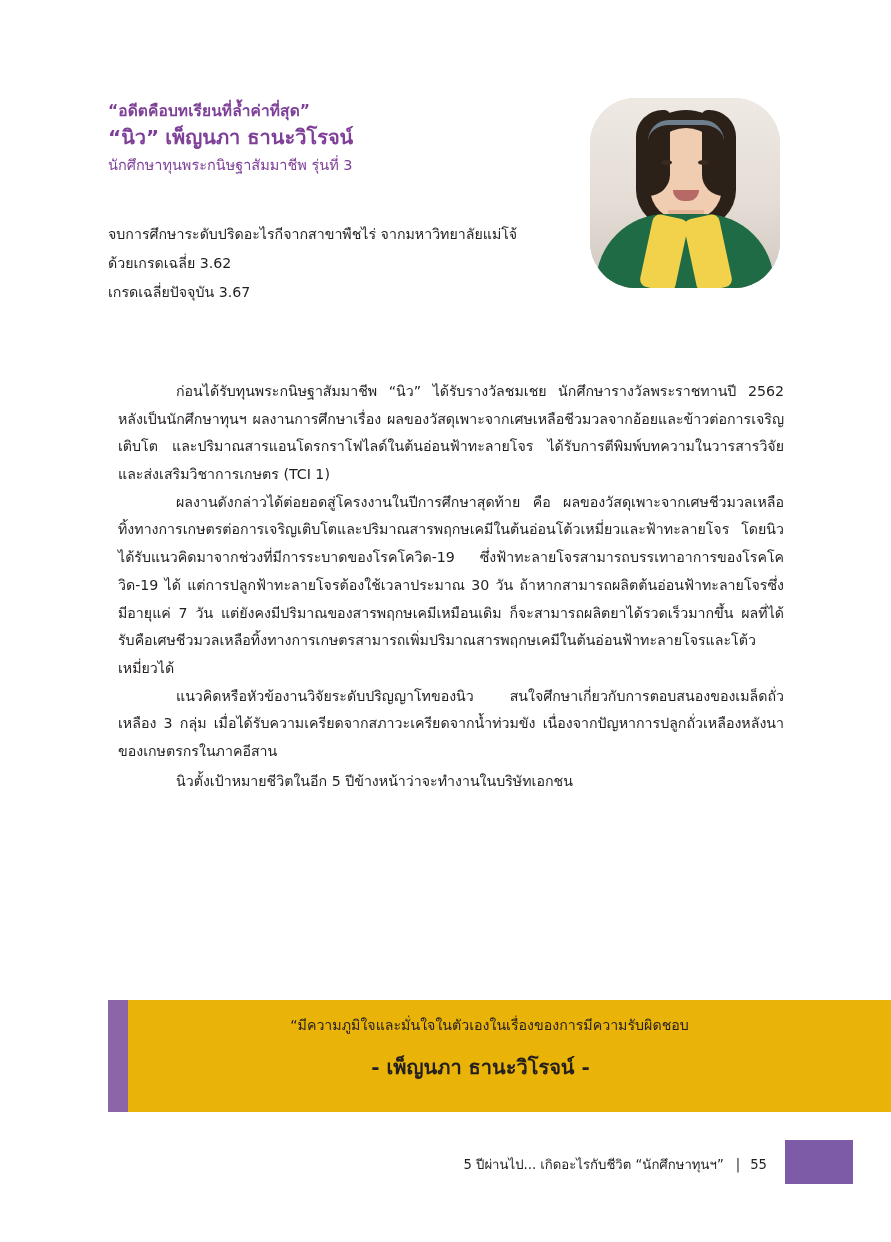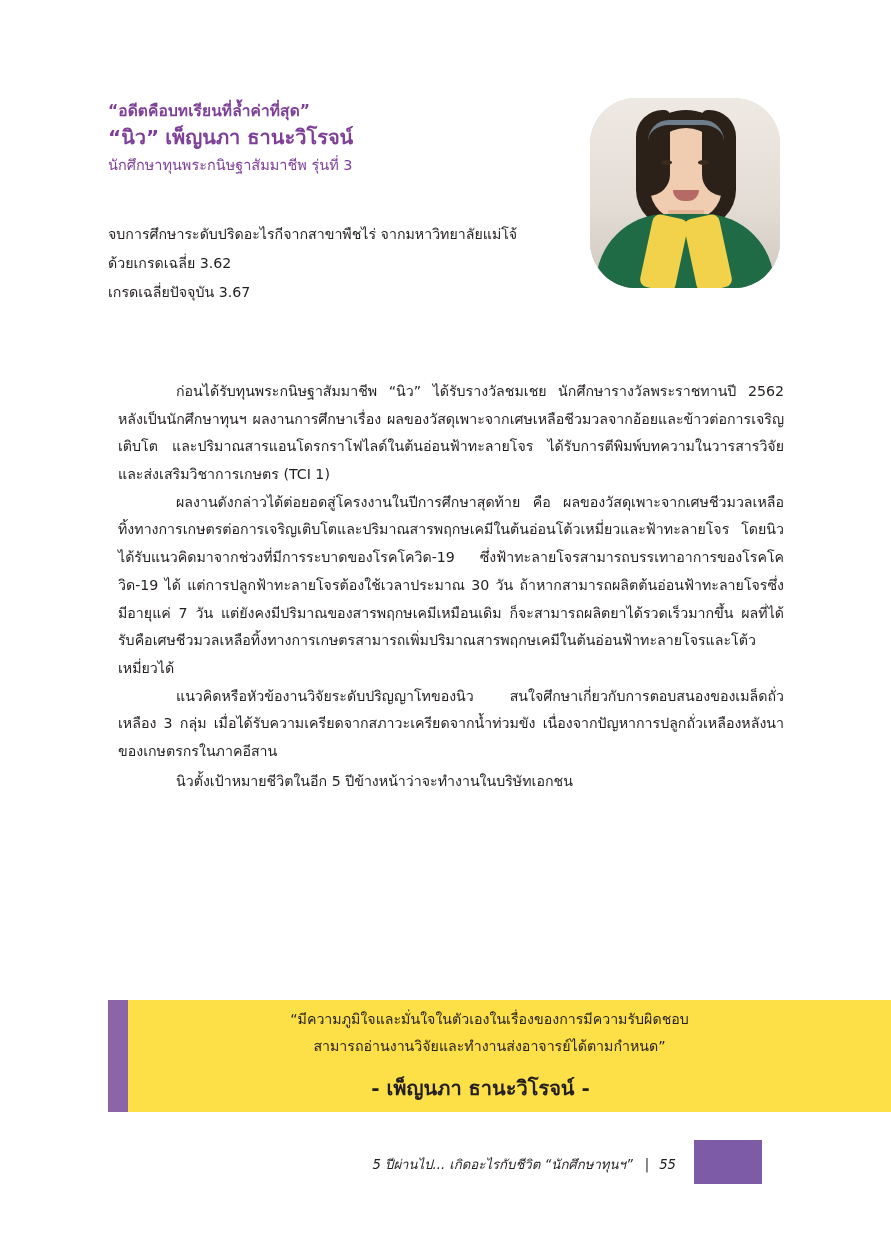--- a/index.html
+++ b/index.html
@@ -221,46 +221,45 @@
     width: 20px;
     height: 112px;
     background: #8b65a8;
   }
   .quote-box {
     position: absolute;
     left: 20px;
     top: 0;
     right: 0;
     height: 112px;
-    background: #fde047;
+    background: #eab308;
     box-sizing: border-box;
-    padding: 6px 40px 0 0;
+    padding: 12px 40px 0 0;
     text-align: center;
   }
   .quote-line {
     font-size: 14.2px;
     color: #231f20;
     line-height: 1.9;
   }
   .quote-attr {
     margin-top: 12px;
     font-size: 20px;
     font-weight: bold;
     color: #231f20;
     padding-right: 18px;
   }
 
   
   .footer {
     position: absolute;
     left: 0;
     top: 1152px;
-    width: 762px;
+    width: 853px;
     height: 40px;
-    font-style: italic;
   }
   .footer-text {
     position: absolute;
     right: 86px;
     top: 2px;
     font-size: 13.2px;
     color: #231f20;
     white-space: nowrap;
   }
   .footer-sep {
@@ -316,21 +315,20 @@
     <p>ก่อนได้รับทุนพระกนิษฐาสัมมาชีพ “นิว” ได้รับรางวัลชมเชย นักศึกษารางวัลพระราชทานปี 2562 หลังเป็นนักศึกษาทุนฯ ผลงานการศึกษาเรื่อง ผลของวัสดุเพาะจากเศษเหลือชีวมวลจากอ้อยและข้าวต่อการเจริญเติบโต และปริมาณสารแอนโดรกราโฟไลด์ในต้นอ่อนฟ้าทะลายโจร ได้รับการตีพิมพ์บทความในวารสารวิจัยและส่งเสริมวิชาการเกษตร (TCI 1)</p>
     <p>ผลงานดังกล่าวได้ต่อยอดสู่โครงงานในปีการศึกษาสุดท้าย คือ ผลของวัสดุเพาะจากเศษชีวมวลเหลือทิ้งทางการเกษตรต่อการเจริญเติบโตและปริมาณสารพฤกษเคมีในต้นอ่อนโต้วเหมี่ยวและฟ้าทะลายโจร โดยนิว ได้รับแนวคิดมาจากช่วงที่มีการระบาดของโรคโควิด-19 ซึ่งฟ้าทะลายโจรสามารถบรรเทาอาการของโรคโควิด-19 ได้ แต่การปลูกฟ้าทะลายโจรต้องใช้เวลาประมาณ 30 วัน ถ้าหากสามารถผลิตต้นอ่อนฟ้าทะลายโจรซึ่งมีอายุแค่ 7 วัน แต่ยังคงมีปริมาณของสารพฤกษเคมีเหมือนเดิม ก็จะสามารถผลิตยาได้รวดเร็วมากขึ้น ผลที่ได้รับคือเศษชีวมวลเหลือทิ้งทางการเกษตรสามารถเพิ่มปริมาณสารพฤกษเคมีในต้นอ่อนฟ้าทะลายโจรและโต้วเหมี่ยวได้</p>
     <p>แนวคิดหรือหัวข้องานวิจัยระดับปริญญาโทของนิว สนใจศึกษาเกี่ยวกับการตอบสนองของเมล็ดถั่วเหลือง 3 กลุ่ม เมื่อได้รับความเครียดจากสภาวะเครียดจากน้ำท่วมขัง เนื่องจากปัญหาการปลูกถั่วเหลืองหลังนาของเกษตรกรในภาคอีสาน</p>
     <p class="last-line">นิวตั้งเป้าหมายชีวิตในอีก 5 ปีข้างหน้าว่าจะทำงานในบริษัทเอกชน</p>
   </div>
 
   <div class="quote-wrap">
     <div class="quote-bar"></div>
     <div class="quote-box">
       <div class="quote-line">“มีความภูมิใจและมั่นใจในตัวเองในเรื่องของการมีความรับผิดชอบ</div>
-      <div class="quote-line">สามารถอ่านงานวิจัยและทำงานส่งอาจารย์ได้ตามกำหนด”</div>
       <div class="quote-attr">- เพ็ญนภา ธานะวิโรจน์ -</div>
     </div>
   </div>
 
   <div class="footer">
     <div class="footer-text">
       <span>5 ปีผ่านไป... เกิดอะไรกับชีวิต “นักศึกษาทุนฯ”</span><span class="footer-sep">|</span><span>55</span>
     </div>
     <div class="footer-tab"></div>
   </div>

